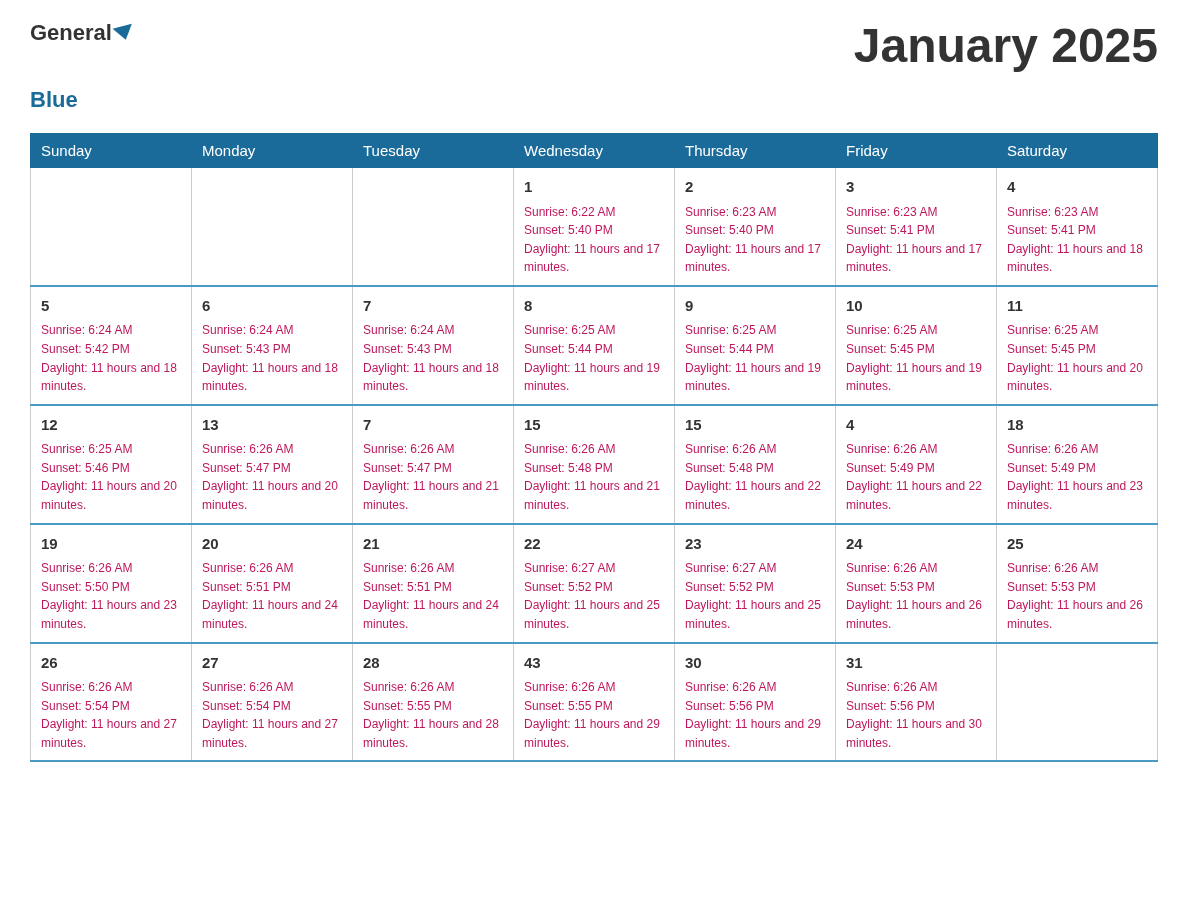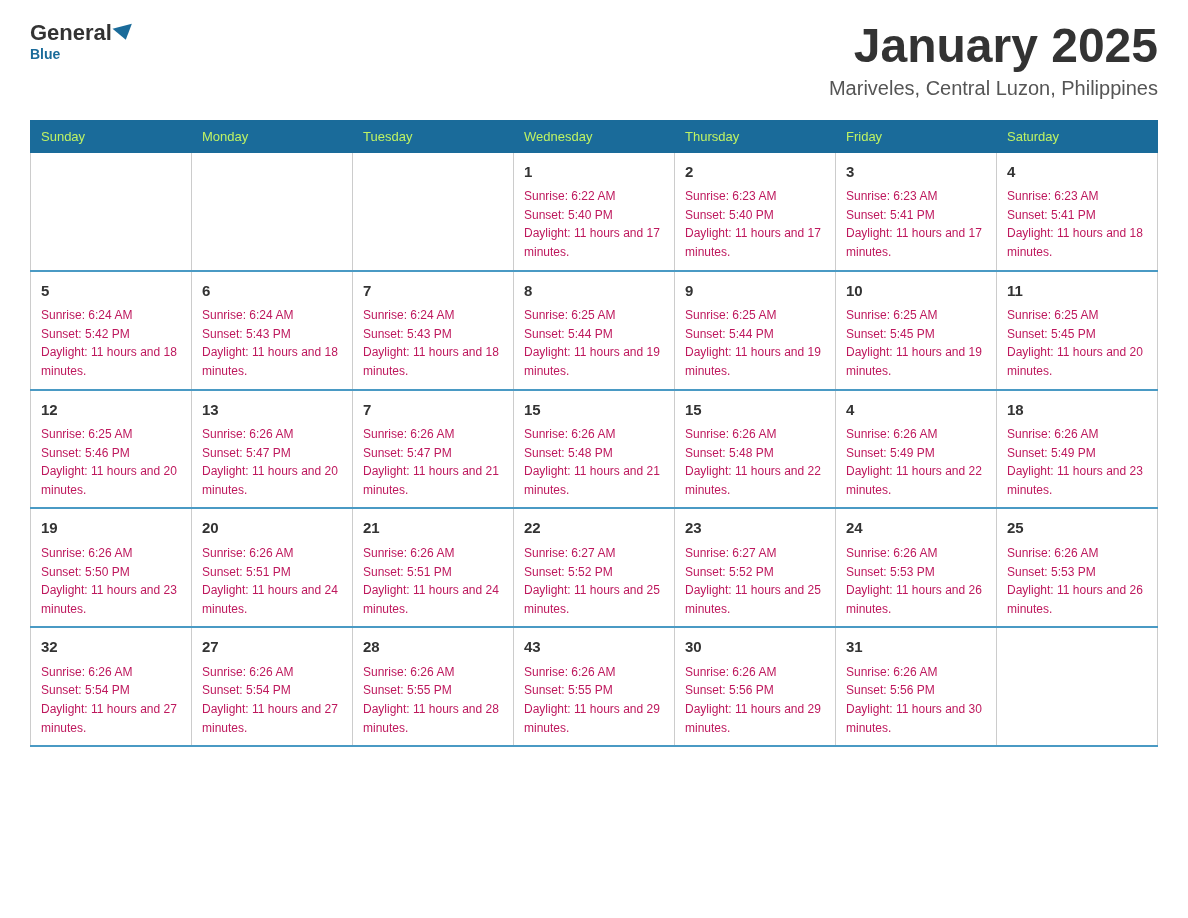--- a/index.html
+++ b/index.html
@@ -14,20 +14,21 @@
     .header {
       display: flex;
       justify-content: space-between;
       align-items: flex-start;
       margin-bottom: 20px;
     }
     .logo {
       display: flex;
       flex-direction: column;
       align-items: flex-start;
+      gap: 41px;
     }
     .logo-text {
       display: flex;
       align-items: center;
       font-size: 22px;
       font-weight: bold;
       color: #333;
     }
     .logo-general {
       color: #333;
@@ -36,21 +37,21 @@
       width: 0;
       height: 0;
       border-left: 10px solid transparent;
       border-right: 10px solid transparent;
       border-top: 14px solid #1a6b9a;
       margin: 0 2px;
       transform: rotate(-15deg);
     }
     .logo-blue {
       color: #1a6b9a;
-      font-size: 14px;
+      font-size: 22px;
       font-weight: bold;
     }
     .title-area {
       text-align: right;
     }
     .month-title {
       font-size: 48px;
       font-weight: bold;
       color: #333;
       line-height: 1.1;
@@ -62,22 +63,22 @@
     }
     table {
       width: 100%;
       border-collapse: collapse;
       table-layout: fixed;
     }
     thead tr {
       background-color: #1a6b9a;
     }
     thead th {
-      color: #bef264;
-      font-size: 13px;
+      color: #ffffff;
+      font-size: 15px;
       font-weight: normal;
       padding: 8px 10px;
       text-align: left;
       border: 1px solid #1a6b9a;
     }
     tbody tr {
       border-bottom: 2px solid #4a9ac4;
     }
     tbody td {
       vertical-align: top;
@@ -107,21 +108,20 @@
 <div class="header">
   <div class="logo">
     <div class="logo-text">
       <span class="logo-general">General</span>
       <span class="logo-arrow"></span>
     </div>
     <span class="logo-blue">Blue</span>
   </div>
   <div class="title-area">
     <div class="month-title">January 2025</div>
-    <div class="location">Mariveles, Central Luzon, Philippines</div>
   </div>
 </div>
 
 <table>
   <thead>
     <tr>
     <th>Sunday</th>
         <th>Monday</th>
         <th>Tuesday</th>
         <th>Wednesday</th>
@@ -237,21 +237,21 @@
           <span class="day-number">24</span>
           <div class="day-info">Sunrise: 6:26 AM<br>Sunset: 5:53 PM<br>Daylight: 11 hours and 26 minutes.</div>
         </td>
         <td>
           <span class="day-number">25</span>
           <div class="day-info">Sunrise: 6:26 AM<br>Sunset: 5:53 PM<br>Daylight: 11 hours and 26 minutes.</div>
         </td>
       </tr>
       <tr>
         <td>
-          <span class="day-number">32</span>
+          <span class="day-number">26</span>
           <div class="day-info">Sunrise: 6:26 AM<br>Sunset: 5:54 PM<br>Daylight: 11 hours and 27 minutes.</div>
         </td>
         <td>
           <span class="day-number">27</span>
           <div class="day-info">Sunrise: 6:26 AM<br>Sunset: 5:54 PM<br>Daylight: 11 hours and 27 minutes.</div>
         </td>
         <td>
           <span class="day-number">28</span>
           <div class="day-info">Sunrise: 6:26 AM<br>Sunset: 5:55 PM<br>Daylight: 11 hours and 28 minutes.</div>
         </td>

